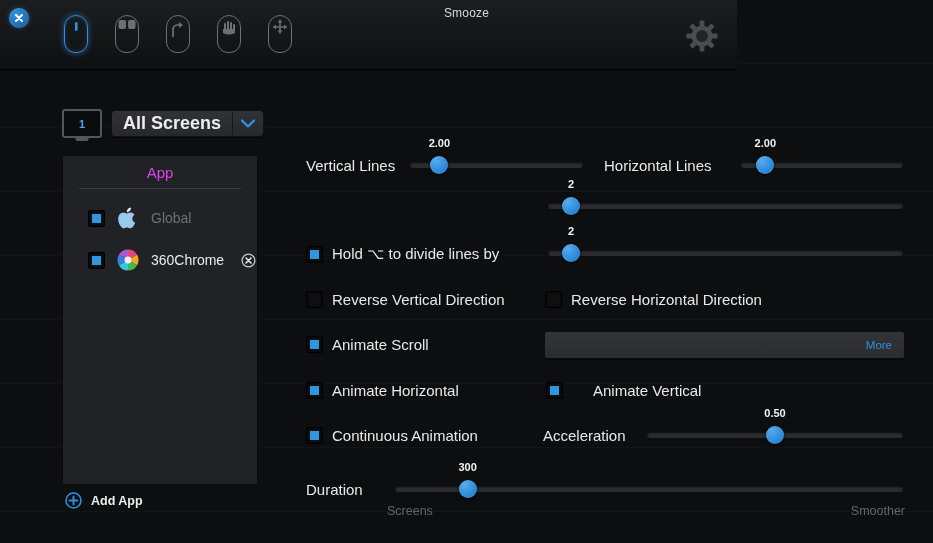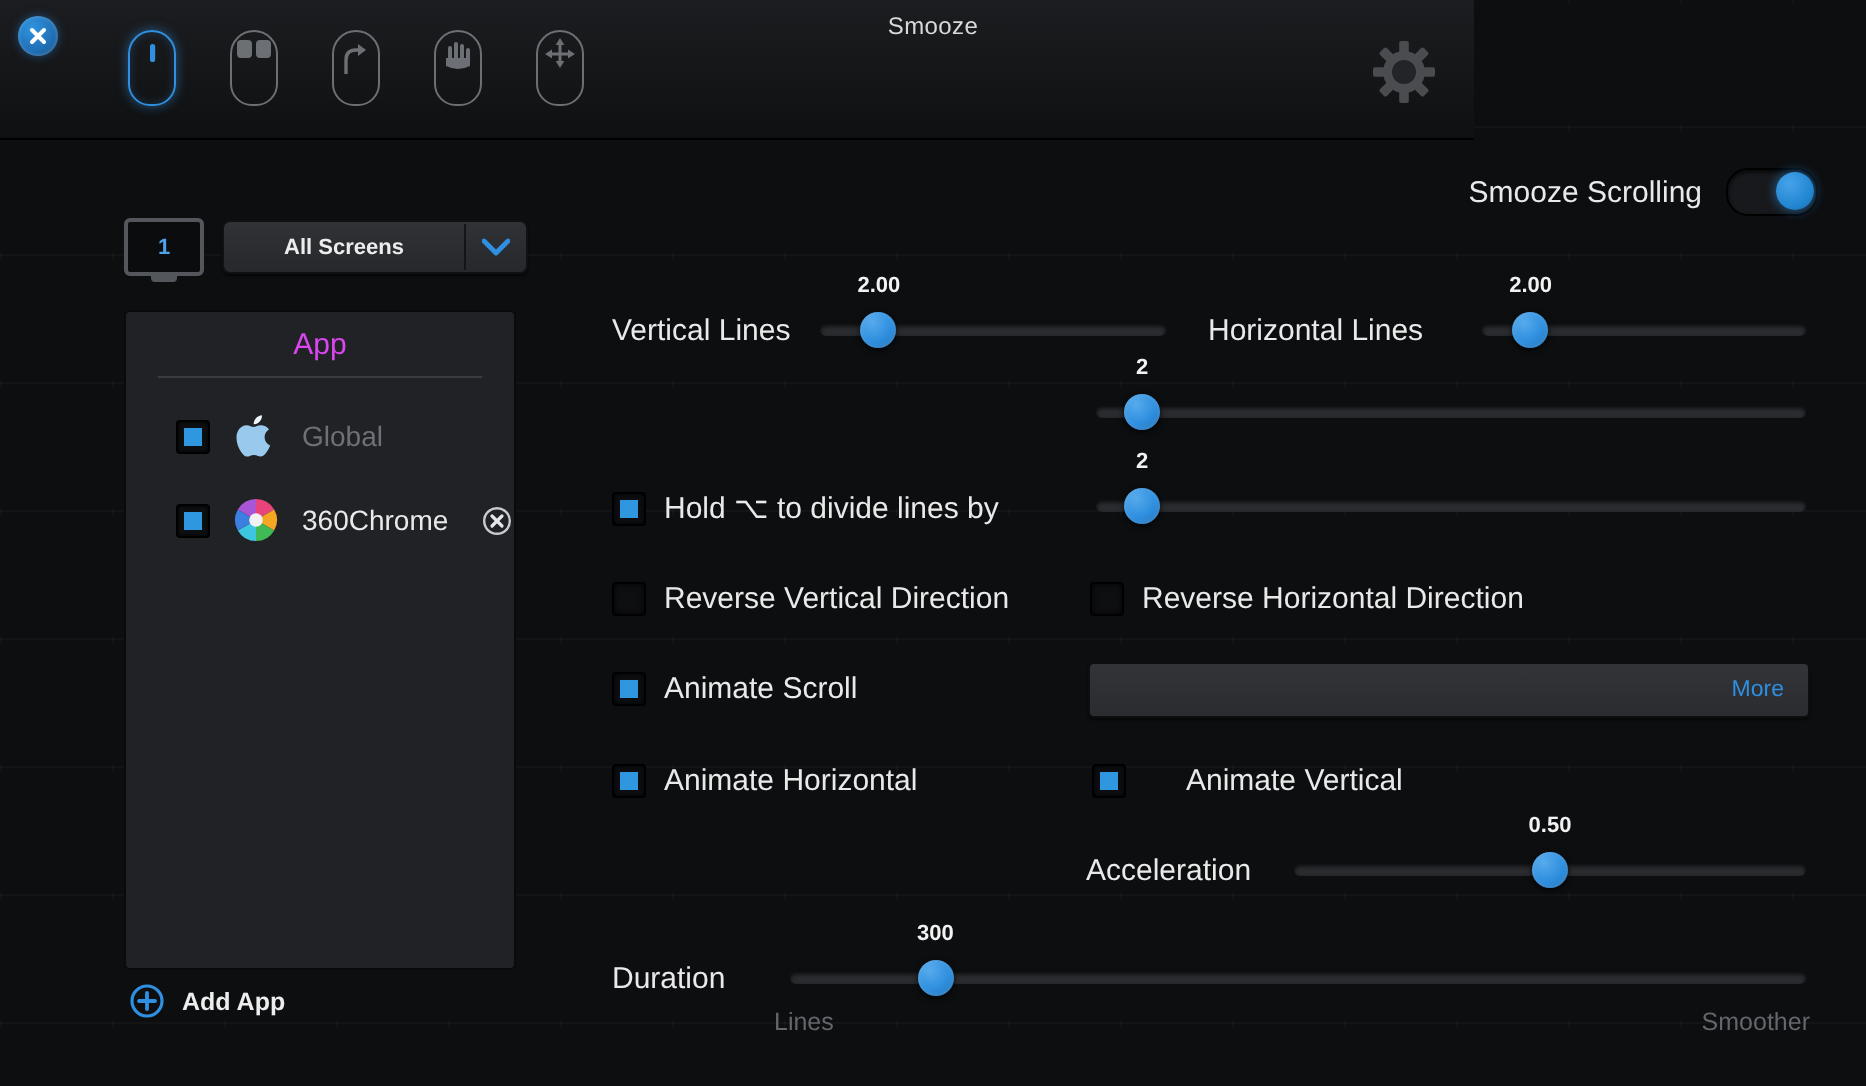--- a/index.html
+++ b/index.html
@@ -150,21 +150,21 @@
     border: 1px solid #111;
     border-radius: 4px;
     display: flex;
     align-items: center;
     cursor: pointer;
     box-shadow: 0 1px 1px rgba(0,0,0,0.6);
   }
   .screens-select .val {
     flex: 1;
     text-align: center;
-    font-size: 11px;
+    font-size: 18px;
     font-weight: bold;
     color: #ededed;
   }
   .screens-select .divider {
     width: 1px; height: 23px;
     background: #141517;
   }
   .screens-select .caret {
     width: 30px;
     display: flex;
@@ -390,26 +390,20 @@
             <rect x="14.6" y="26.5" width="4.8" height="6" rx="1" transform="rotate(45 17 17)"></rect>
             <rect x="1.5" y="14.6" width="6" height="4.8" rx="1" transform="rotate(45 17 17)"></rect>
             <rect x="26.5" y="14.6" width="6" height="4.8" rx="1" transform="rotate(45 17 17)"></rect>
           </g>
         </g>
         <circle cx="17" cy="17" r="6" fill="#232427"></circle>
       </svg>
     </div>
   </div>
 
-  <div class="toggle-row">
-    <div class="toggle-label">Smooze Scrolling</div>
-    <div class="toggle">
-      <div class="knob"></div>
-    </div>
-  </div>
 
   <div class="screen-row">
     <div class="screen-badge">
       <span>1</span>
     </div>
     <div class="screens-select">
       <div class="val">All Screens</div>
       <div class="divider"></div>
       <div class="caret">
         <svg width="14" height="9" viewBox="0 0 14 9">
@@ -520,27 +514,33 @@
       </div>
     <div class="ctl-label">Animate Horizontal</div>
   </div>
   <div class="cbrow" style="position:absolute;left:546px;top:382px;gap:30px;">
     <div class="cb">
         <i></i>
       </div>
     <div class="ctl-label">Animate Vertical</div>
   </div>
 
+  <div class="cbrow" style="position:absolute;left:306px;top:427px;">
+    <div class="cb">
+        <i></i>
+      </div>
+    <div class="ctl-label">Continuous Animation</div>
+  </div>
   <div class="ctl-label" style="position:absolute;left:543px;top:427px;">Acceleration</div>
   <div class="slider" style="position:absolute;left:647px;top:432px;width:256px;">
     <div class="bubble" style="left:50%">0.50</div>
     <div class="thumb" style="left:50%"></div>
   </div>
 
   <div class="ctl-label" style="position:absolute;left:306px;top:481px;">Duration</div>
   <div class="slider" style="position:absolute;left:395px;top:486px;width:508px;">
     <div class="bubble" style="left:14.3%">300</div>
     <div class="thumb" style="left:14.3%"></div>
   </div>
-  <div class="endcap" style="position:absolute;left:387px;top:504px;">Lines</div>
+  <div class="endcap" style="position:absolute;left:387px;top:504px;">Screens</div>
   <div class="endcap" style="position:absolute;right:28px;top:504px;">Smoother</div>
 
 </div>
 
 </body></html>

